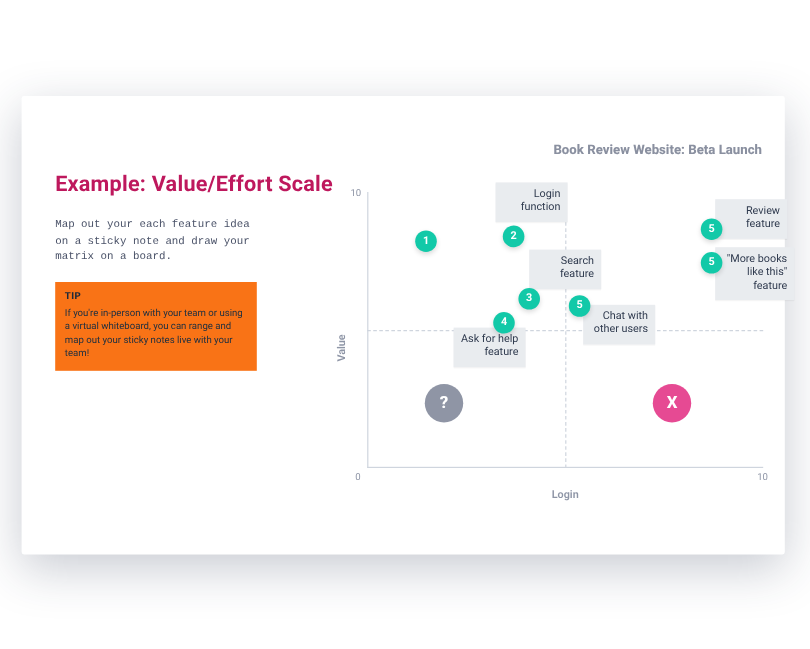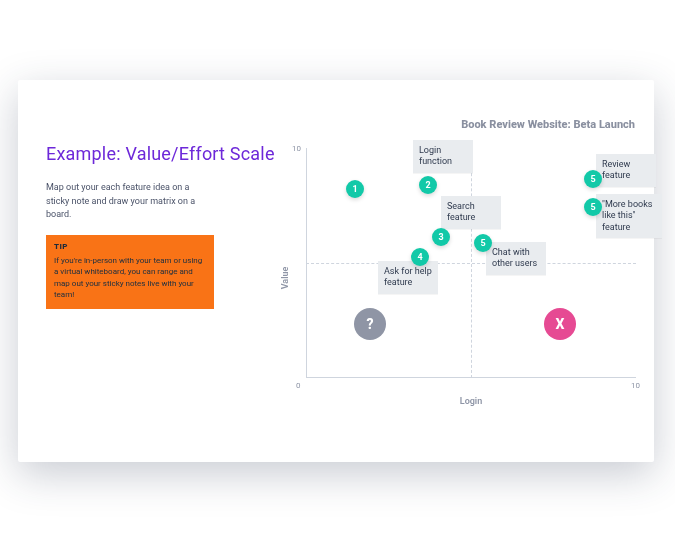--- a/index.html
+++ b/index.html
@@ -1,29 +1,29 @@
 <!DOCTYPE html>
 <html><head>
 <meta charset="utf-8">
 <style>
   * { box-sizing: border-box; margin: 0; padding: 0; }
   html, body { width: 675px; height: 541px; font-family: -apple-system, BlinkMacSystemFont, "Segoe UI", Roboto, Helvetica, Arial, sans-serif; background: #fff; color: #22283a; }
   .stage { position: relative; width: 675px; height: 459px; }
   .card { position: absolute; left: 18px; top: 80px; width: 636px; height: 382px; background: #fff; box-shadow: 0 12px 40px rgba(40,50,80,.25); border-radius: 2px; }
 
   
-  .title { position: absolute; left: 46px; top: 143px; font-size: 18px; font-weight: 400; color: #6d28d9; letter-spacing: .2px; }
-  .intro { position: absolute; left: 46px; top: 181px; width: 168px; font-size: 9px; line-height: 1.5; color: #4a5268; }
+  .title { position: absolute; left: 46px; top: 143px; font-size: 18px; font-weight: 700; color: #be185d; letter-spacing: .2px; }
+  .intro { position: absolute; left: 46px; top: 181px; width: 168px; font-size: 9px; line-height: 1.5; color: #4a5268; font-family: Liberation Mono, monospace; }
   .tip-box { position: absolute; left: 46px; top: 235px; width: 168px; background: #f97316; padding: 6px 8px 8px 8px; font-size: 8px; line-height: 1.45; color: #203040; }
   .tip-label { font-weight: 800; font-size: 8px; letter-spacing: .4px; margin-bottom: 2px; color: #1d2a3a; }
 
   .subheader { position: absolute; right: 40px; top: 118px; font-size: 11px; font-weight: 800; color: #8a90a0; }
 
   
-  .chart { position: absolute; left: 306px; top: 148px; width: 330px; height: 260px; }
+  .chart { position: absolute; left: 306px; top: 160px; width: 330px; height: 260px; text-align: right; }
   .axis-y { position: absolute; left: 0; top: 0; bottom: 30px; width: 0; border-left: 1px solid #cfd5de; }
   .axis-x { position: absolute; left: 0; right: 0; bottom: 30px; height: 0; border-top: 1px solid #cfd5de; }
   .mid-v { position: absolute; left: 50%; top: 0; bottom: 30px; width: 0; border-left: 1px dashed #cfd5de; }
   .mid-h { position: absolute; left: 0; right: 0; top: 50%; height: 0; border-top: 1px dashed #cfd5de; transform: translateY(-15px); }
   .tick-label { position: absolute; font-size: 8px; color: #8e95a6; }
   .tick-ymax { left: -14px; top: -4px; }
   .tick-origin { left: -10px; bottom: 18px; }
   .tick-xmax { right: -4px; bottom: 18px; }
   .axis-label { position: absolute; font-size: 9px; color: #8e95a6; font-weight: 600; }
   .axis-label-y { left: -32px; top: 50%; transform: translateY(-50%) rotate(-90deg); transform-origin: center; }

